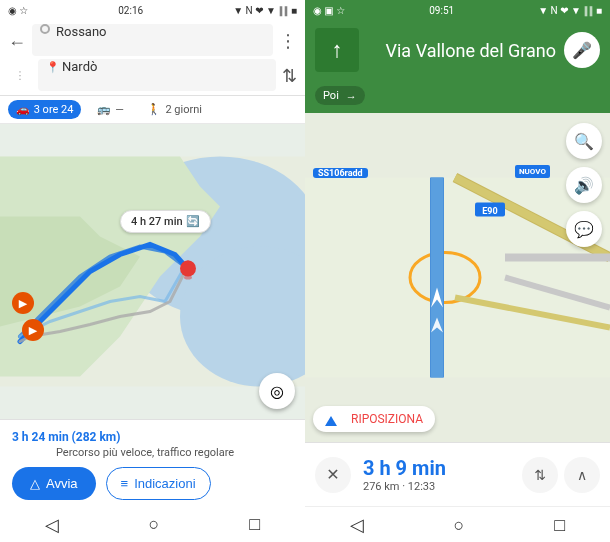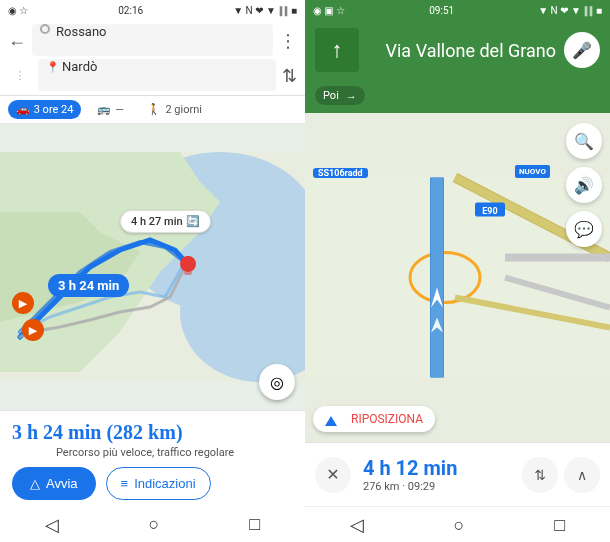--- a/index.html
+++ b/index.html
@@ -176,24 +176,23 @@
       box-shadow: 0 2px 4px rgba(0,0,0,0.3);
       cursor: pointer;
     }
 
     .bottom-info {
       background: #fff;
       padding: 10px 12px 6px;
       border-top: 1px solid #e0e0e0;
     }
     .route-time {
-      font-size: 20px;
+      font-size: 12px;
       font-weight: bold;
       color: #1a73e8;
-      font-family: Liberation Serif, serif;
     }
     .route-desc {
       font-size: 11px;
       color: #555;
       margin-top: 2px;
       margin-left: 44px;
     }
     .action-buttons {
       display: flex;
       gap: 10px;
@@ -544,23 +543,20 @@
         <ellipse cx="188" cy="121" rx="4" ry="2" fill="#e53935" opacity="0.5"></ellipse>
       </svg>
 
       <div class="orange-marker" style="left:12px;top:168px;">
         <span class="orange-marker-arrow">▶</span>
       </div>
       <div class="orange-marker" style="left:22px;top:195px;">
         <span class="orange-marker-arrow">▶</span>
       </div>
 
-      <div class="map-time-bubble" style="left:48px;top:150px;">
-        <span>3 h 24 min</span>
-      </div>
       <div class="map-time-bubble-alt" style="left:120px;top:62px;">
         <span>4 h 27 min</span>
         <span>🔄</span>
       </div>
 
       <div class="location-btn">
         <span style="font-size:16px;">◎</span>
       </div>
     </div>
   </div>
@@ -661,22 +657,22 @@
         <span>RIPOSIZIONA</span>
       </div>
     </div>
   </div>
 
   <div class="nav-bottom">
     <div class="close-btn-nav">
       <span>✕</span>
     </div>
     <div class="nav-time-info">
-      <div class="nav-time-main">4 h 12 min</div>
-      <div class="nav-time-sub">276 km · 09:29</div>
+      <div class="nav-time-main">3 h 9 min</div>
+      <div class="nav-time-sub">276 km · 12:33</div>
     </div>
     <div class="nav-side-btns">
       <div class="nav-side-btn">
         <span>⇅</span>
       </div>
       <div class="nav-side-btn">
         <span>∧</span>
       </div>
     </div>
   </div>

